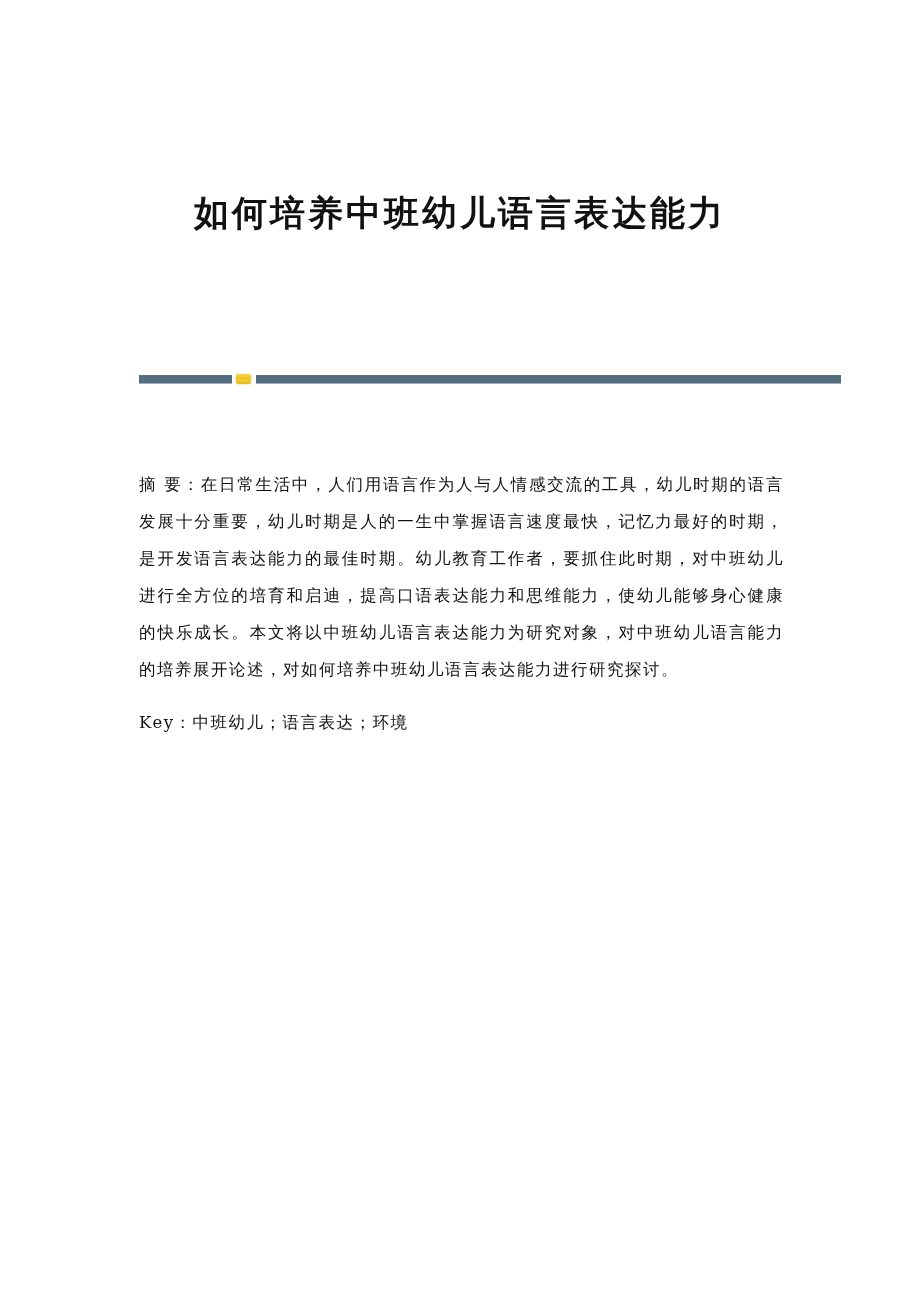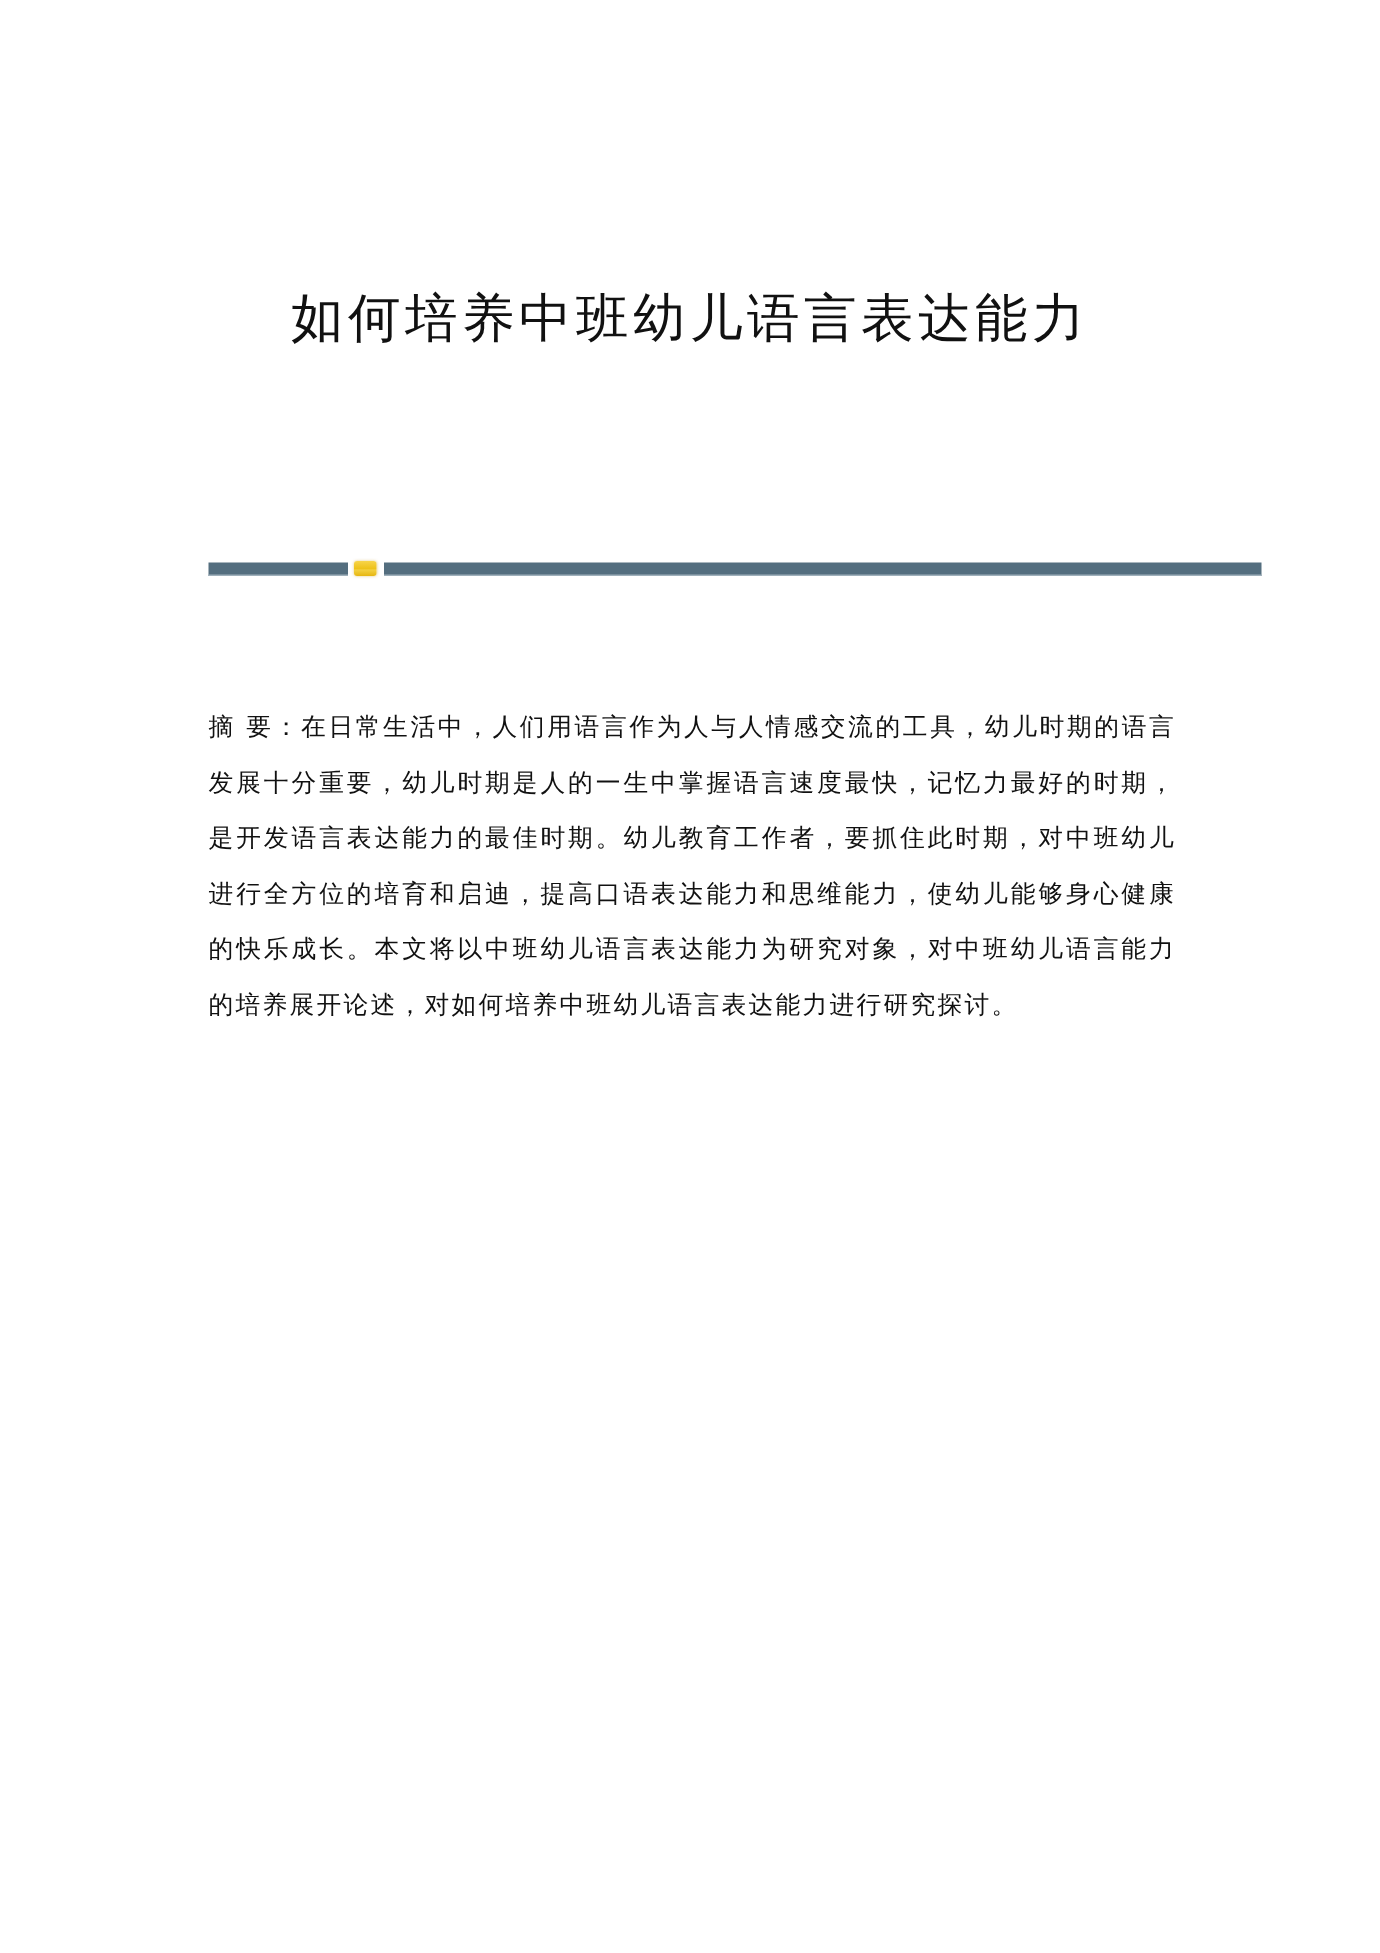--- a/index.html
+++ b/index.html
@@ -15,21 +15,21 @@
       font-family: "DejaVu Serif", "Liberation Serif", serif;
       color: #111111;
     }
     .title {
       position: absolute;
       left: 0;
       top: 188px;
       width: 920px;
       text-align: center;
       font-size: 35px;
-      font-weight: normal;
+      font-weight: bold;
       letter-spacing: 3px;
       margin: 0;
       line-height: 50px;
     }
     .divider {
       position: absolute;
       top: 374px;
       left: 139px;
       width: 702px;
       height: 10px;
@@ -85,13 +85,14 @@
 <h1 class="title">如何培养中班幼儿语言表达能力</h1>
 
 <div class="divider">
   <div class="bar-left"></div>
   <div class="gem"></div>
   <div class="bar-right"></div>
 </div>
 
 <div class="content">
   <p class="abstract">摘 要：在日常生活中，人们用语言作为人与人情感交流的工具，幼儿时期的语言发展十分重要，幼儿时期是人的一生中掌握语言速度最快，记忆力最好的时期，是开发语言表达能力的最佳时期。幼儿教育工作者，要抓住此时期，对中班幼儿进行全方位的培育和启迪，提高口语表达能力和思维能力，使幼儿能够身心健康的快乐成长。本文将以中班幼儿语言表达能力为研究对象，对中班幼儿语言能力的培养展开论述，对如何培养中班幼儿语言表达能力进行研究探讨。</p>
+  <p class="keywords">Key：中班幼儿；语言表达；环境</p>
 </div>
 
 </body></html>

